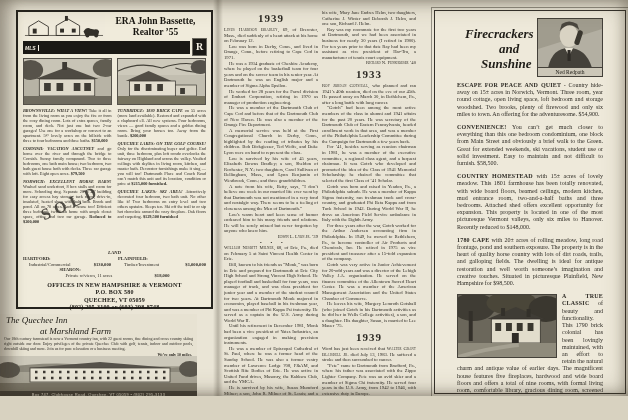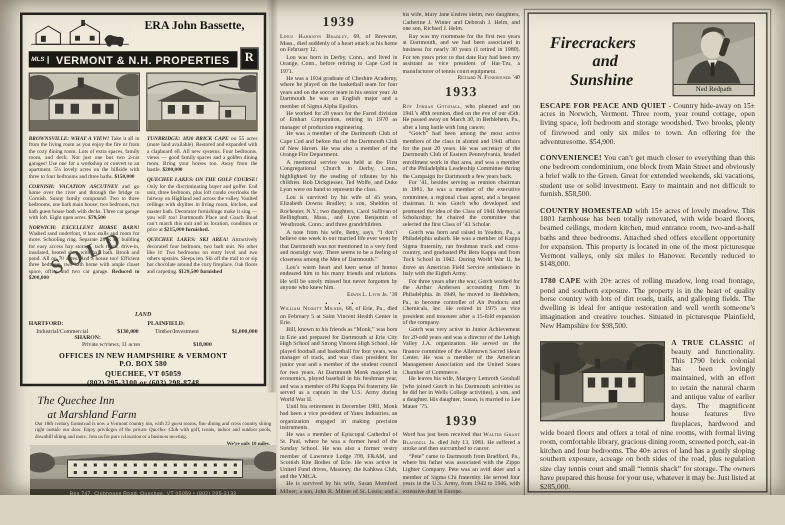--- a/index.html
+++ b/index.html
@@ -36,23 +36,23 @@
   .land{font-size:4.6px;line-height:5.4px;margin-top:1px;}
   .land-title{text-align:center;font-weight:bold;font-style:italic;font-size:4.8px;margin-bottom:1px;}
   .land-grid{display:flex;justify-content:space-between;}
   .land-item{width:88px;}
   .land-item b{display:block;}
   .land-row{display:flex;justify-content:space-between;padding-left:6px;}
   .land-center{width:110px;margin:0 auto;}
   .offices{text-align:center;font-weight:bold;font-size:6px;line-height:7.4px;margin-top:4px;letter-spacing:.2px;color:#1d1b16;}
 
   
-  .quechee{position:absolute;left:24px;top:314px;width:197px;height:84px;background:#e7e2d2;overflow:hidden;}
+  .quechee{position:absolute;left:0;top:314px;width:197px;height:84px;background:#e7e2d2;overflow:hidden;}
   .q-title{font-style:italic;font-size:9px;line-height:9px;margin:2px 0 0 6px;color:#23211b;}
-  .q-title2{margin-left:14px;}
+  .q-title2{margin-left:40px;}
   .q-body{font-size:4px;line-height:4.9px;text-align:justify;margin:1px 4px 0;}
   .q-tag{text-align:right;font-weight:bold;font-size:4px;margin:0 5px;}
   .q-photo{position:absolute;left:0;bottom:7px;width:197px;height:35px;}
   .q-photo svg{display:block;width:100%;height:100%;}
   .q-caption{position:absolute;left:0;bottom:0;width:197px;height:7px;background:#403d35;color:#eee8d8;
         font-family:"Liberation Sans",sans-serif;font-size:4px;line-height:7px;text-align:center;letter-spacing:.3px;}
 
   .foot-left{position:absolute;left:16px;top:401px;font-size:6.5px;color:#46423a;}
   .foot-left .num{margin-right:12px;}
   .sc{font-variant:small-caps;letter-spacing:.5px;}
@@ -63,22 +63,22 @@
   .notes1{left:224px;}
   .notes2{left:322px;}
   .notes p{margin:0;text-indent:5px;}
   .notes p.noind{text-indent:0;}
   .yearhead{font-weight:bold;font-size:11px;line-height:12px;text-align:center;margin:2px 0 3px;letter-spacing:1px;text-indent:0;}
   .lead{font-variant:small-caps;letter-spacing:.2px;}
   .sig{text-align:right;font-variant:small-caps;margin:1px 2px 2px 0;text-indent:0;}
   .dots{text-align:center;letter-spacing:4px;font-size:4px;margin:2px 0;text-indent:0;}
 
   
-  .redpath{position:absolute;left:422px;top:10px;width:192px;height:384px;border:1px solid #33302a;
-        outline:1px solid rgba(60,57,48,.5);outline-offset:2px;background:#eee9da;padding:7px 9px;box-sizing:border-box;overflow:hidden;}
+  .redpath{position:absolute;left:434px;top:10px;width:192px;height:384px;border:1px solid #33302a;
+        outline:1px solid rgba(60,57,48,.5);outline-offset:2px;background:#eee9da;padding:7px 22px;box-sizing:border-box;overflow:hidden;}
   .fc-head{position:relative;height:64px;}
   .fc-title{font-style:italic;font-weight:bold;font-size:13px;line-height:15px;color:#1f1d18;padding-top:8px;}
   .fc-l1{margin-left:8px;}
   .fc-l2{margin-left:42px;}
   .fc-l3{margin-left:24px;}
   .ned{position:absolute;right:0;top:0;width:64px;border:1px solid #44413a;background:#ccc7b8;}
   .ned svg{display:block;width:100%;height:48px;}
   .ned-cap{border-top:1px solid #44413a;text-align:center;font-size:5.5px;line-height:8px;color:#23211b;}
   .rp-p{font-size:6px;line-height:7.2px;text-align:justify;margin:0 0 6px;}
   .rlead2{font-weight:bold;letter-spacing:.2px;}
@@ -105,25 +105,25 @@
           <rect x="38" y="15" width="4" height="4" fill="#322f29"></rect>
           <rect x="50" y="15" width="4" height="4" fill="#322f29"></rect>
           <path d="M62 18 q3 -5 7 -3 l4 1 q4 -1 5 2 l-1 4 h-13 z" fill="#322f29"></path>
           <circle cx="66" cy="22" r="2" fill="#322f29"></circle>
           <circle cx="75" cy="22" r="2" fill="#322f29"></circle>
           <path d="M2 22 H82" stroke="#322f29" stroke-width="0.7"></path>
         </svg>
       </div>
       <div class="b-title">
         <div>ERA John Bassette,</div>
+        <div>Realtor ’55</div>
       </div>
     </div>
     <div class="b-bar">
       <span class="mls">MLS</span>
-      <span class="b-banner">VERMONT &amp; N.H. PROPERTIES</span>
     </div>
     <div class="rlogo">R</div>
 
     <div class="b-photos">
       <div class="bphoto">
         <svg viewBox="0 0 91 45" preserveAspectRatio="none">
           <rect width="91" height="45" fill="#b7b3a5"></rect>
             <rect width="91" height="18" fill="#c8c4b6"></rect>
           <ellipse cx="7" cy="11" rx="13" ry="10" fill="#57534a"></ellipse>
             <ellipse cx="85" cy="9" rx="13" ry="9" fill="#615d52"></ellipse>

